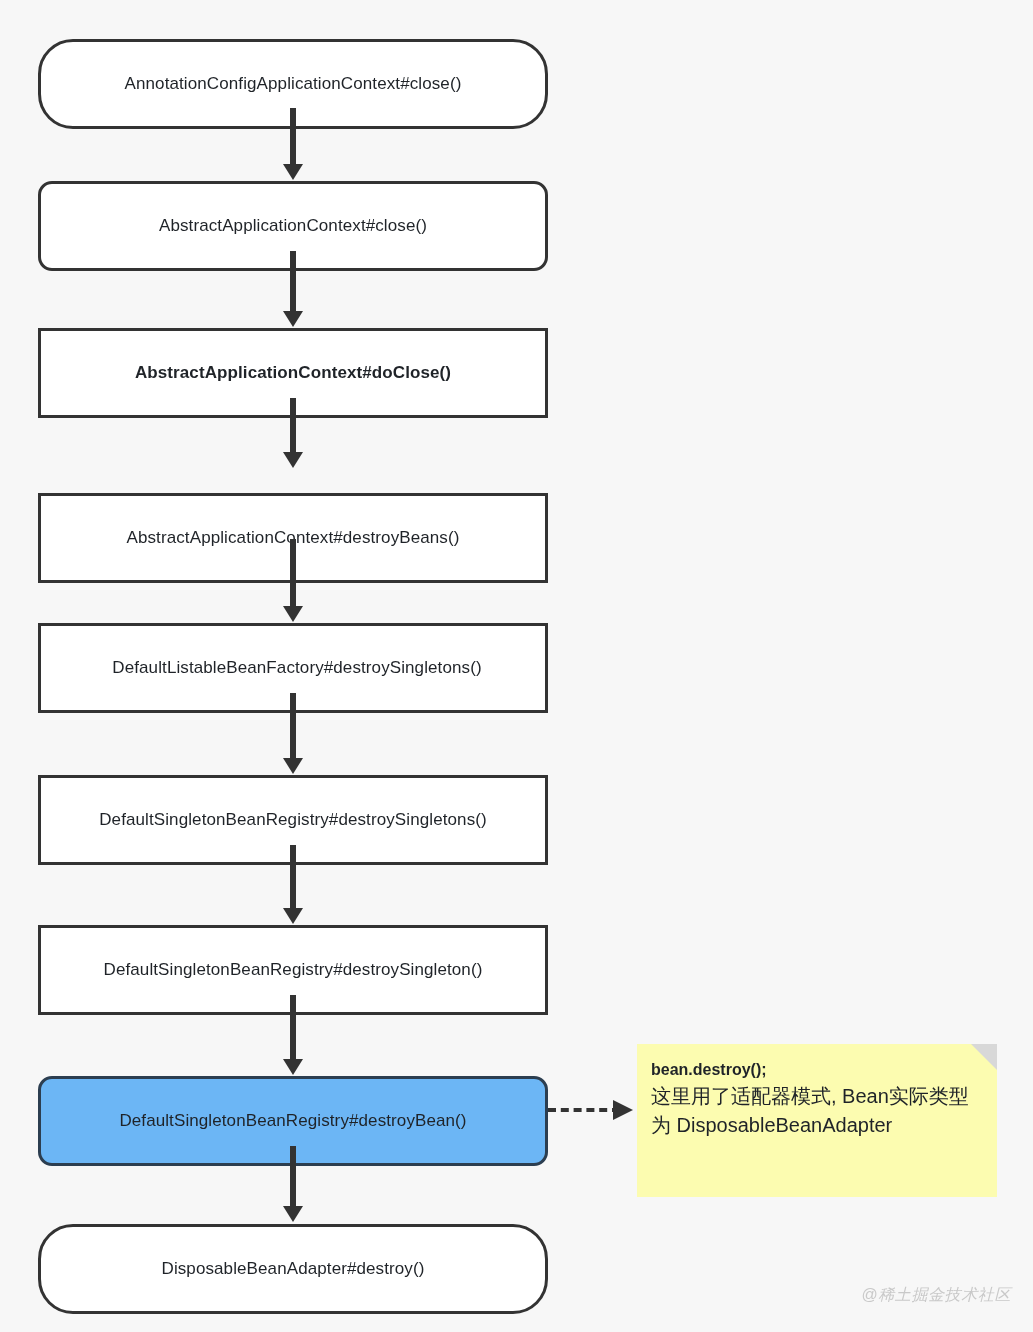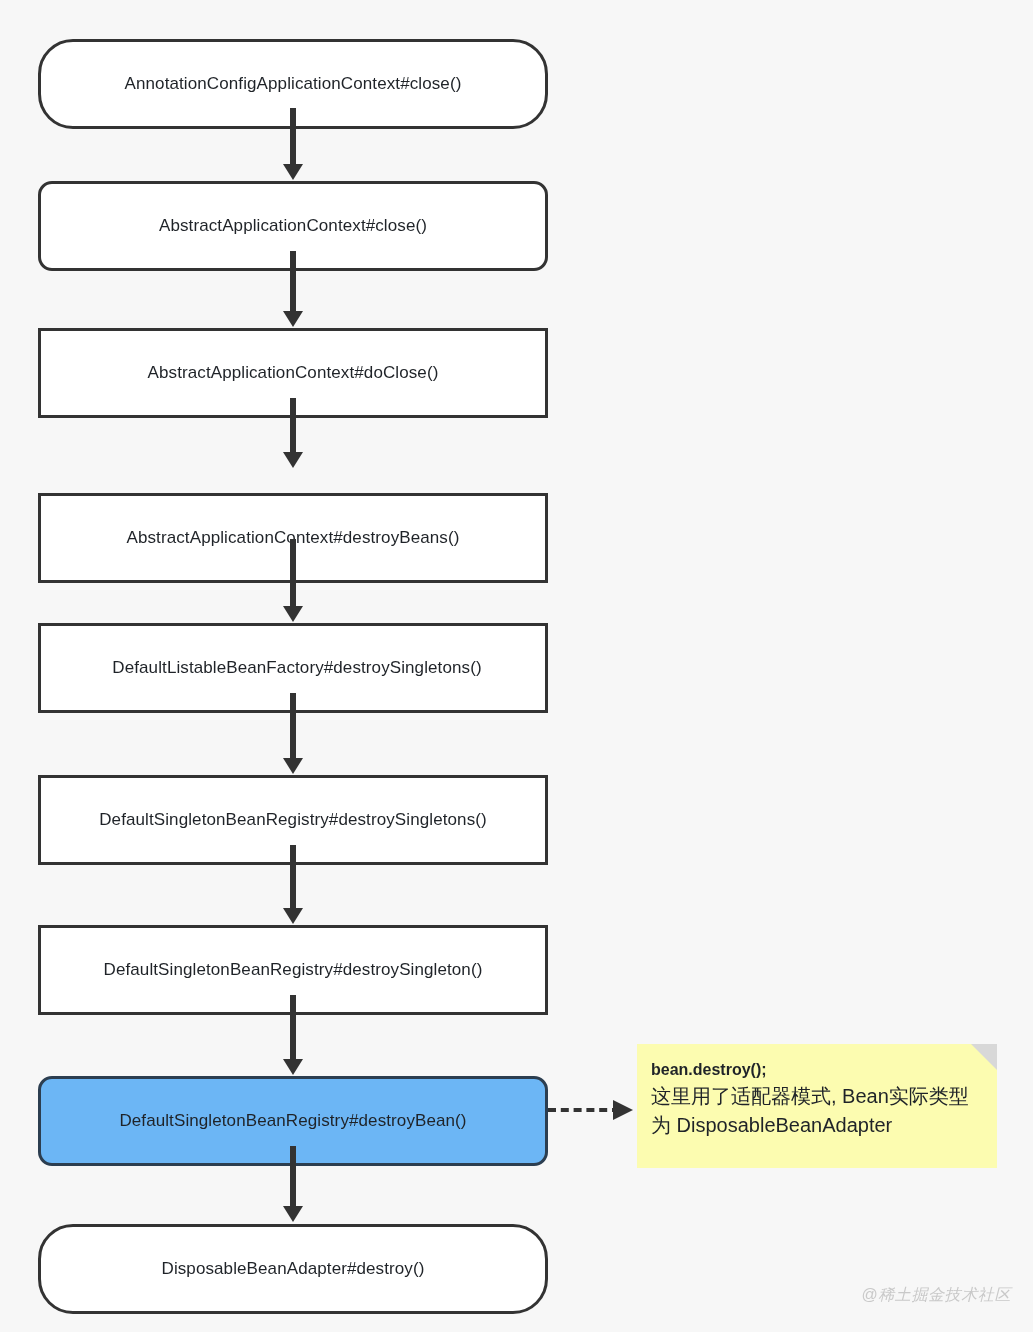--- a/index.html
+++ b/index.html
@@ -84,21 +84,21 @@
     border-bottom: 10px solid transparent;
     border-left: 20px solid #333333;
   }
 
   
   .note {
     position: absolute;
     left: 637px;
     top: 1044px;
     width: 360px;
-    height: 124px;
+    height: 153px;
     box-sizing: border-box;
     background: #fcfcb0;
     padding: 14px 16px 10px 14px;
     color: #1f2328;
     font-size: 16px;
     line-height: 1.45;
   }
   .note-fold {
     position: absolute;
     right: 0;
@@ -140,21 +140,21 @@
   </div>
   <div class="connector" style="top:108px; height:57px;"></div>
   <div class="arrowhead" style="top:164px;"></div>
 
   <div class="node" style="top:181px;border-radius:14px;">
     <span class="node-label">AbstractApplicationContext#close()</span>
   </div>
   <div class="connector" style="top:251px; height:62px;"></div>
   <div class="arrowhead" style="top:311px;"></div>
 
-  <div class="node" style="top:328px;">
+  <div class="node" style="top:328px;font-weight:bold;">
     <span class="node-label">AbstractApplicationContext#doClose()</span>
   </div>
   <div class="connector" style="top:398px; height:56px;"></div>
   <div class="arrowhead" style="top:452px;"></div>
 
   <div class="node" style="top:493px;">
     <span class="node-label">AbstractApplicationContext#destroyBeans()</span>
   </div>
   <div class="connector" style="top:539px; height:69px;"></div>
   <div class="arrowhead" style="top:606px;"></div>

